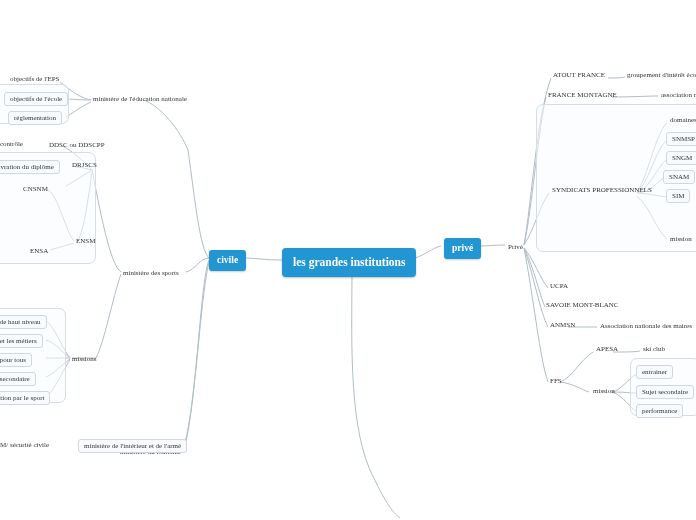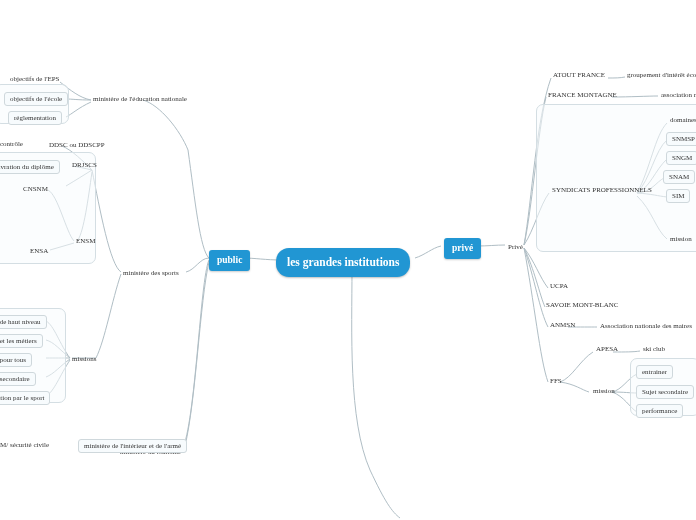--- a/index.html
+++ b/index.html
@@ -141,23 +141,23 @@
       <path d="M352,270 C352,330 348,420 370,470 C385,502 392,512 400,518"></path>
     </g>
   </svg>
 
   <div class="group-box" style="left:-6px;  top:84px;  width:75px;  height:40px;"></div>
   <div class="group-box" style="left:-22px; top:152px; width:118px; height:112px;"></div>
   <div class="group-box" style="left:-24px; top:308px; width:90px;  height:95px;"></div>
   <div class="group-box" style="left:536px; top:104px; width:170px; height:148px;"></div>
   <div class="group-box" style="left:630px; top:358px; width:70px;  height:58px;"></div>
 
-  <div class="node central" style="left:276px; top:248px;border-radius:13px;">les grandes institutions</div>
-
-  <div class="node branch" style="left:209px; top:250px;">public</div>
+  <div class="node central" style="left:282px; top:248px;">les grandes institutions</div>
+
+  <div class="node branch" style="left:209px; top:250px;">civile</div>
   <div class="node branch" style="left:444px; top:238px;">privé</div>
 
   <div class="node leaf" style="left:8px; top:74px;">objectifs de l'EPS</div>
   <div class="node leaf boxed" style="left:4px; top:92px;">objectifs de l'école</div>
   <div class="node leaf boxed" style="left:8px; top:111px;">réglementation</div>
   <div class="node leaf" style="left:91px; top:94px;">ministère de l'éducation nationale</div>
 
   <div class="node leaf" style="left:-2px; top:139px;">contrôle</div>
   <div class="node leaf" style="left:47px; top:140px;">DDSC ou DDSCPP</div>
   <div class="node leaf boxed" style="left:-16px; top:160px;">délivration du diplôme</div>

